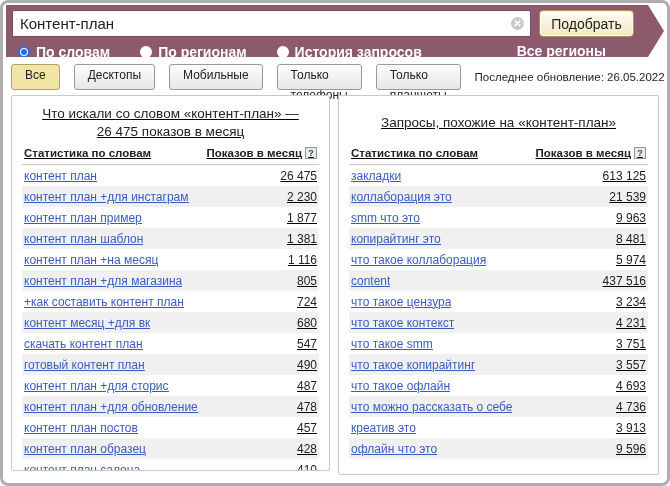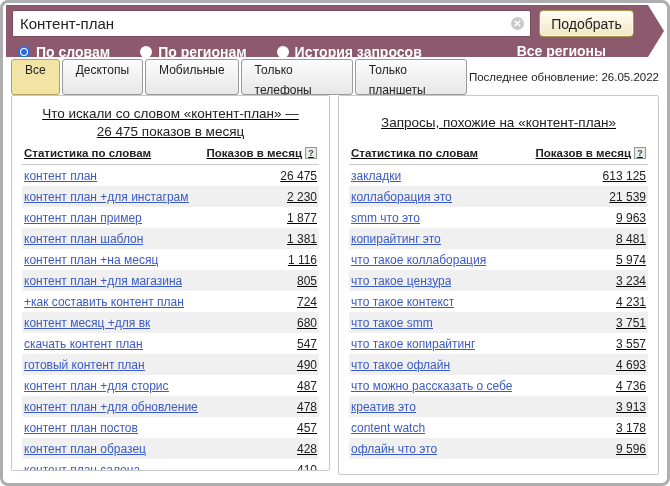--- a/index.html
+++ b/index.html
@@ -49,21 +49,21 @@
   .radio.selected { border:2px solid #2b6cdf; }
   .radio.selected .dot { position:absolute; inset:1px; border-radius:50%; background:#2b6cdf; }
   .regions-link {
     margin-left:auto; cursor:pointer;
     border-bottom:1px dashed rgba(255,255,255,.75); padding-bottom:1px;
   }
 
   
   .tabbar { display:flex; align-items:center; margin:8px 4px 0 5px; height:23px; }
   .tab {
-    height:36px; padding:0 13px; margin-right:2px;
+    height:26px; padding:0 13px; margin-right:14px;
     border:1px solid #9a9a9a; border-radius:3px;
     background:linear-gradient(#fcfcfc,#e7e7e7);
     font-size:12px; color:#222; line-height:20px; cursor:pointer;
   }
   .tab.active { background:#f1e4a4; border-color:#b5a260; }
   .last-update { margin-left:auto; font-size:11.5px; color:#222; padding-right:1px; white-space:nowrap; }
 
   
   .cols { display:flex; gap:8px; margin:7px 5px 0 5px; align-items:flex-start;text-decoration:underline; }
   .panel {
@@ -234,20 +234,24 @@
           </div>
         <div class="row">
             <a>копирайтинг это</a>
             <span class="shows">8 481</span>
           </div>
         <div class="row">
             <a>что такое коллаборация</a>
             <span class="shows">5 974</span>
           </div>
         <div class="row">
+            <a>content</a>
+            <span class="shows">437 516</span>
+          </div>
+        <div class="row">
             <a>что такое цензура</a>
             <span class="shows">3 234</span>
           </div>
         <div class="row">
             <a>что такое контекст</a>
             <span class="shows">4 231</span>
           </div>
         <div class="row">
             <a>что такое smm</a>
             <span class="shows">3 751</span>
@@ -262,24 +266,20 @@
           </div>
         <div class="row">
             <a>что можно рассказать о себе</a>
             <span class="shows">4 736</span>
           </div>
         <div class="row">
             <a>креатив это</a>
             <span class="shows">3 913</span>
           </div>
         <div class="row">
-            <a>content watch</a>
-            <span class="shows">3 178</span>
-          </div>
-        <div class="row">
             <a>офлайн что это</a>
             <span class="shows">9 596</span>
           </div>
       </div>
     </div>
 
   </div>
 </div>
 
 </body></html>

